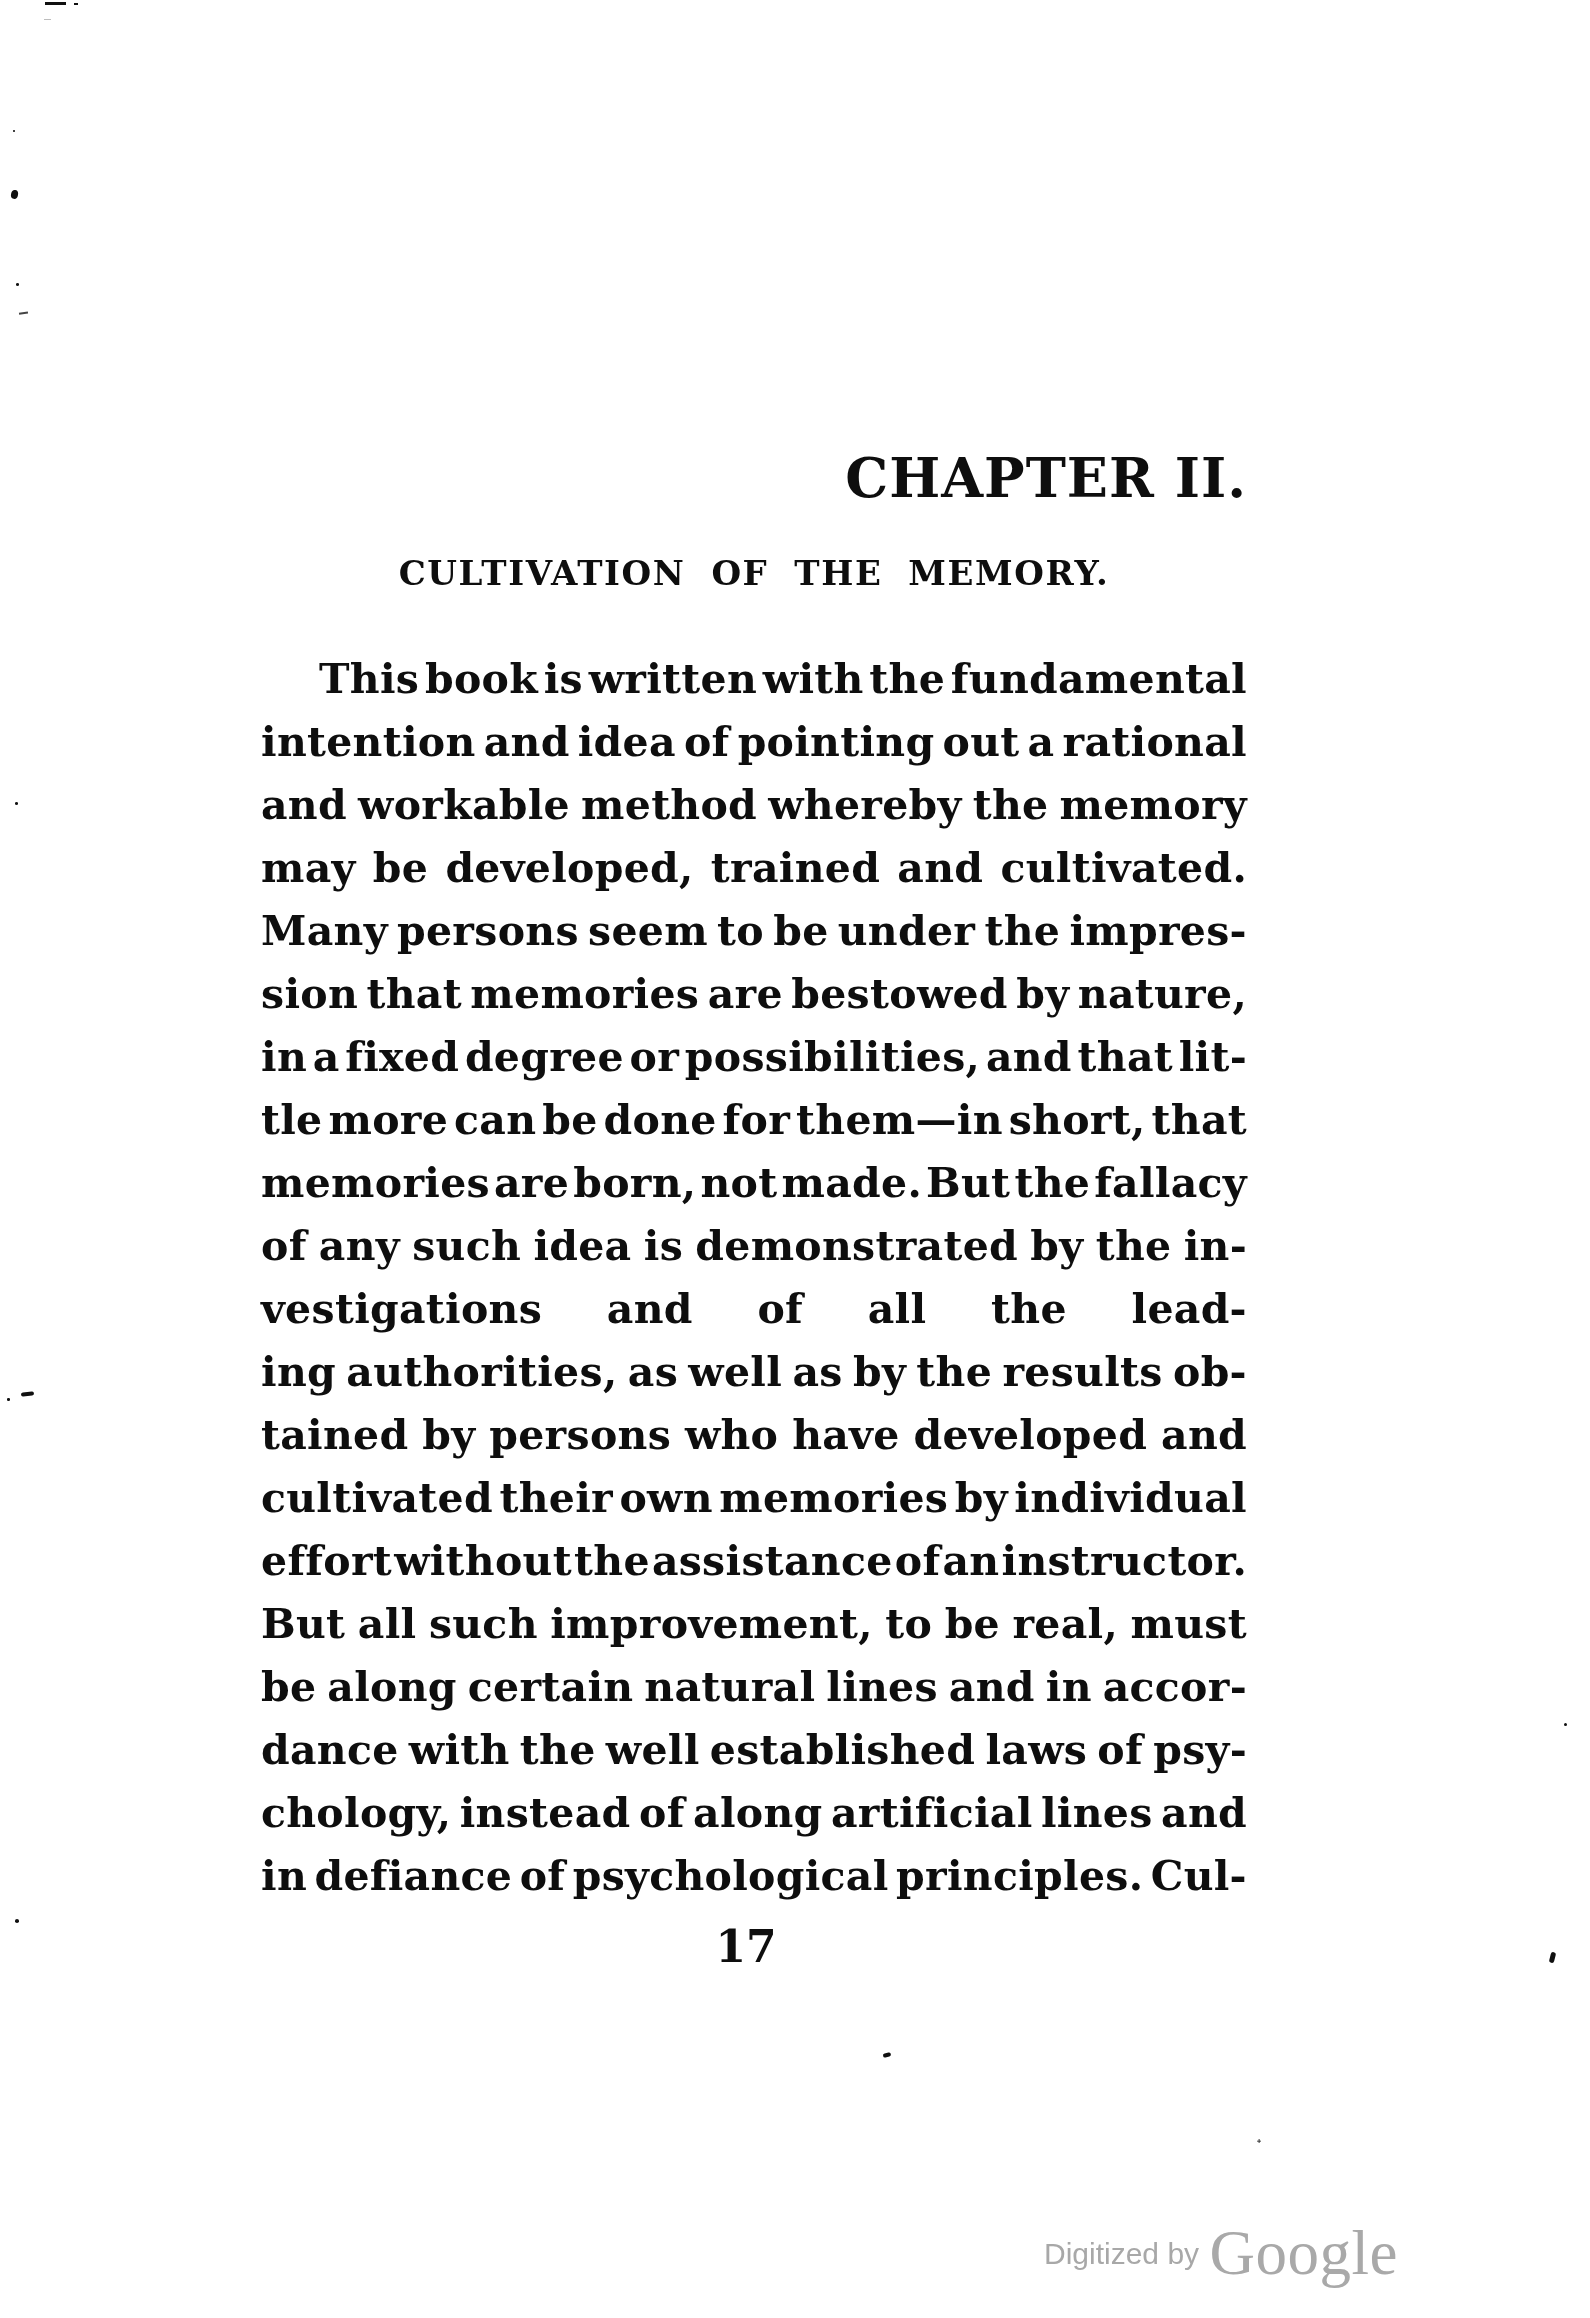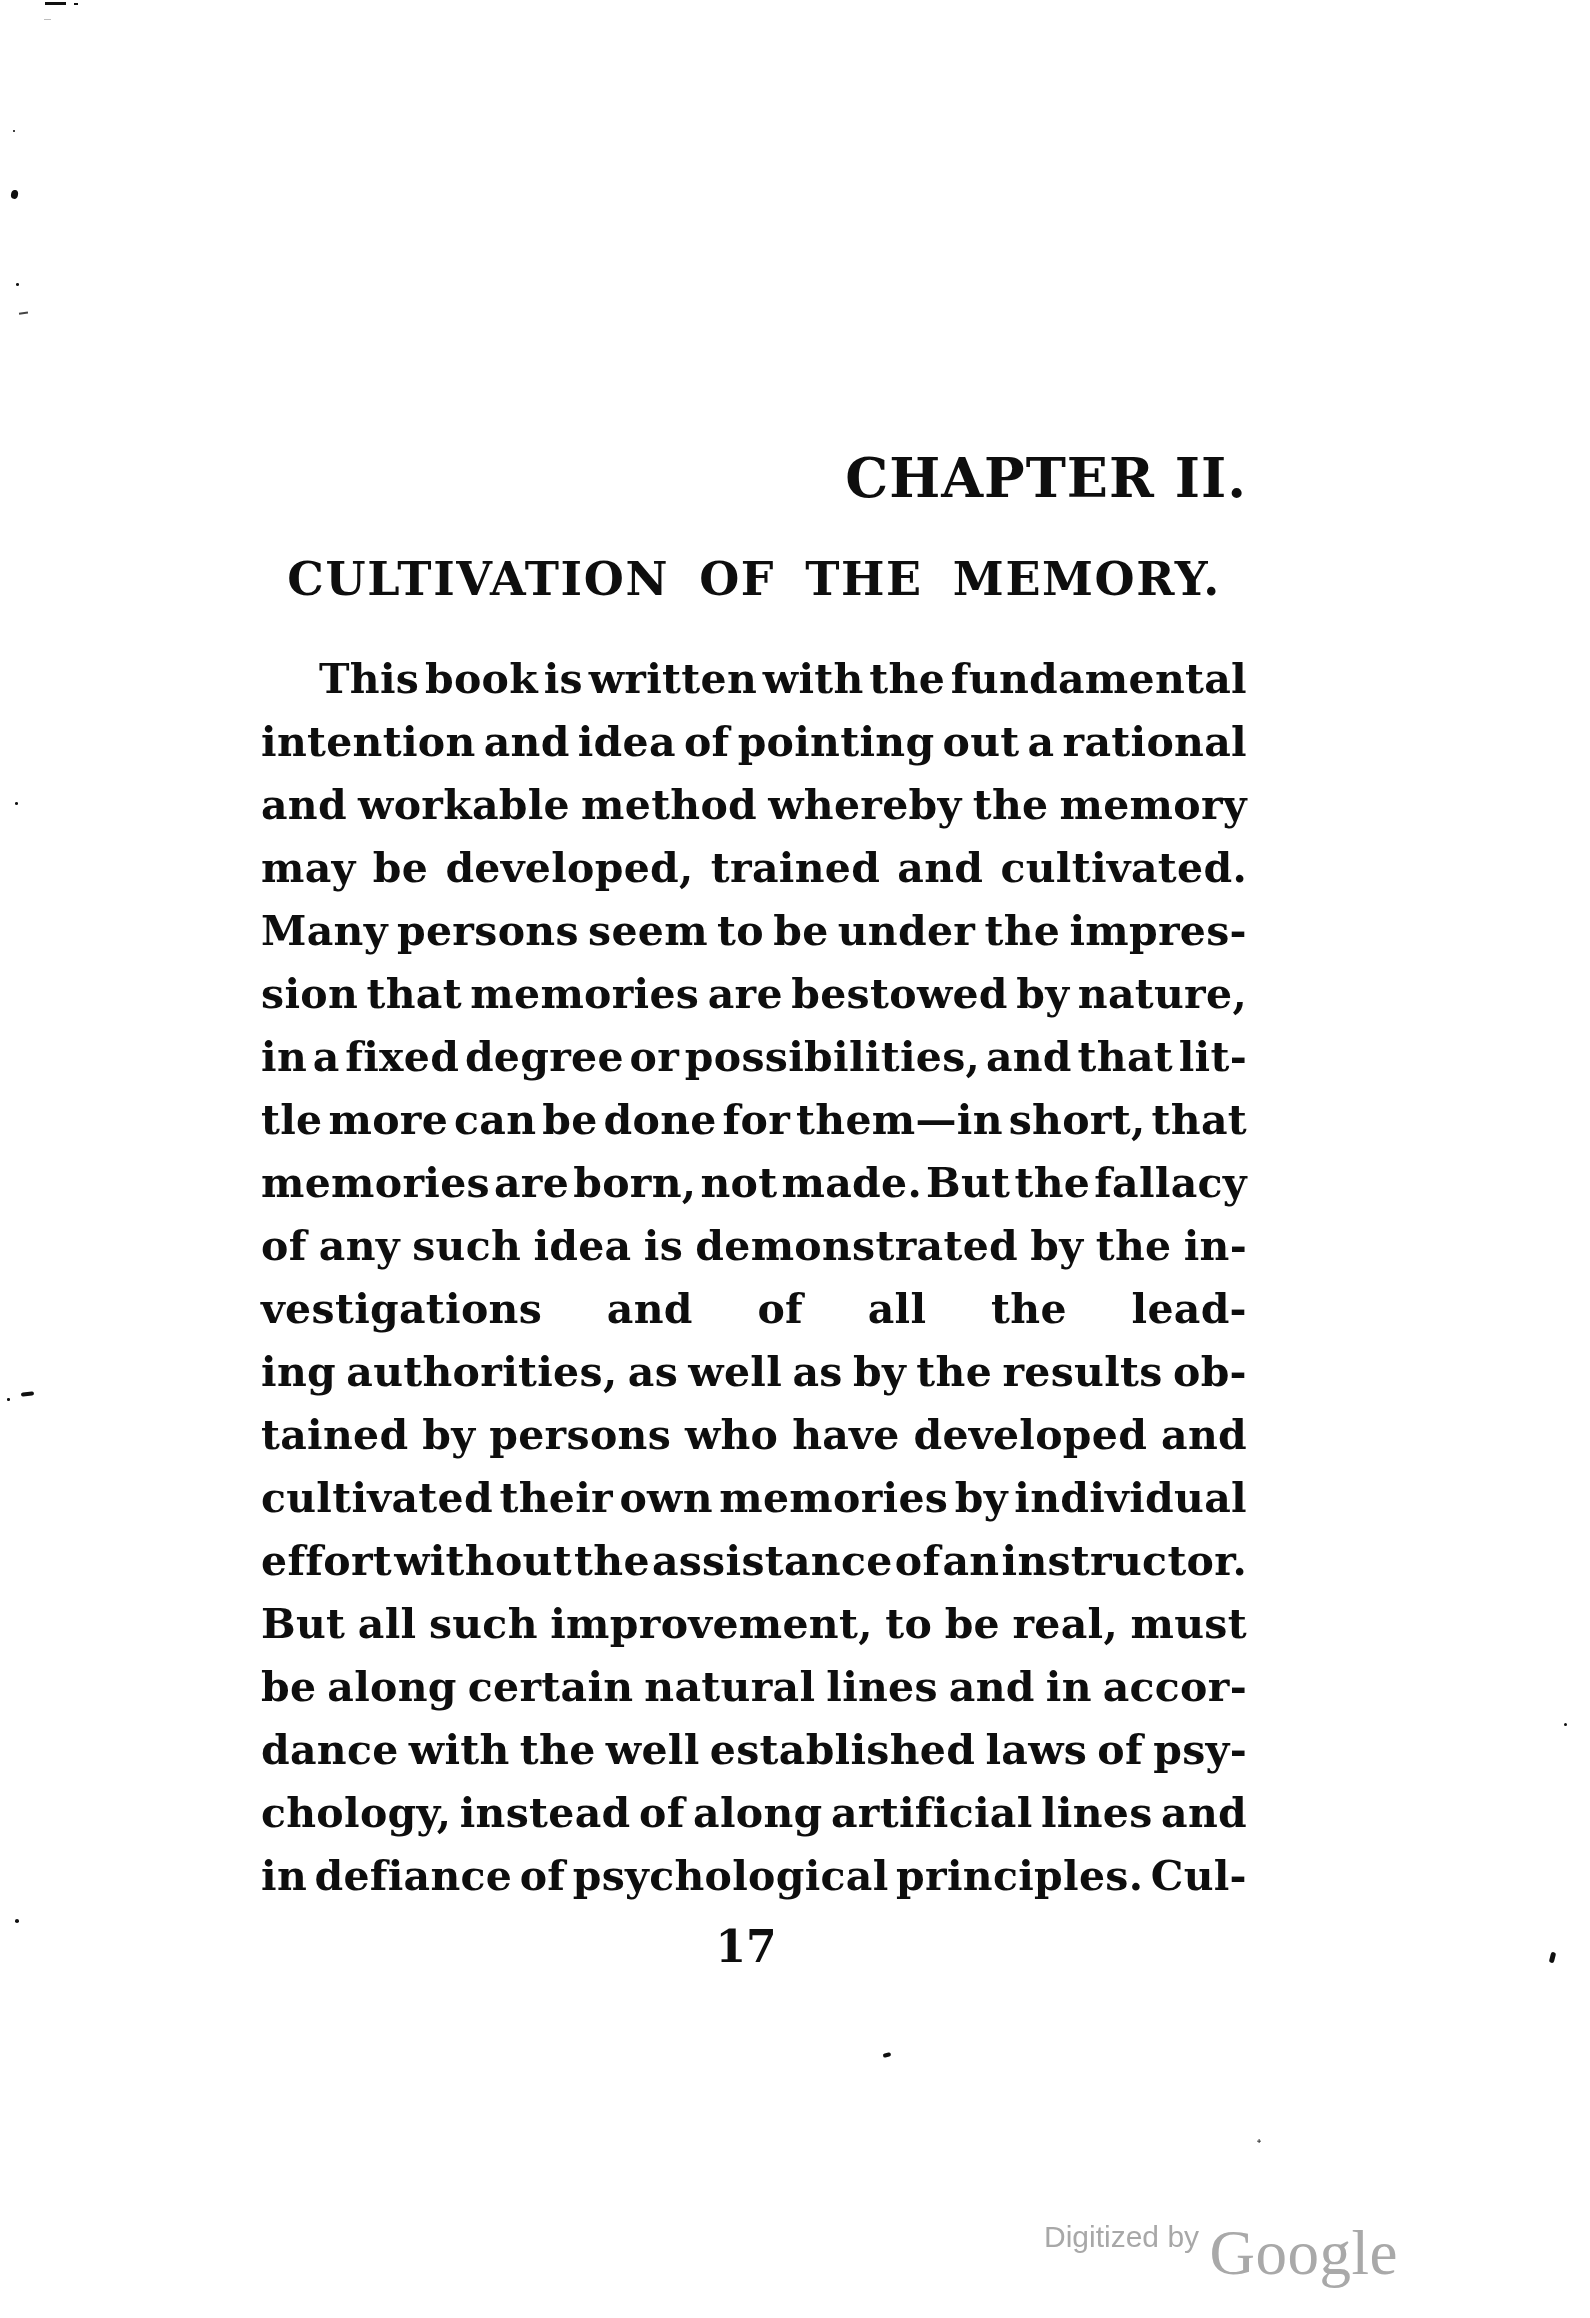--- a/index.html
+++ b/index.html
@@ -18,21 +18,21 @@
     left: 261px; top: 451px; width: 986px;
     text-align: right;
     font-size: 54px; font-weight: 700;
     line-height: 1; letter-spacing: 1px;
     white-space: nowrap;
   }
   .section-heading {
     position: absolute;
     left: 261px; top: 556px; width: 986px;
     text-align: center;
-    font-size: 46px; font-weight: 700;
+    font-size: 34px; font-weight: 700;
     line-height: 1;
     letter-spacing: 1.6px; word-spacing: 12.5px;
     white-space: nowrap;
   }
   .body-block {
     position: absolute;
     left: 261px; top: 628px; width: 986px;
   }
   .tline {
     display: flex;
@@ -49,21 +49,21 @@
   .page-number {
     position: absolute;
     left: 663px; top: 1925px; width: 166px;
     text-align: center;
     font-size: 44px; font-weight: 700; line-height: 1;
   }
 
   .watermark {
     position: absolute;
     left: 1044px; top: 2222px;
-    display: flex; align-items: flex-start; gap: 10.4px;
+    display: flex; align-items: center; gap: 10.4px;
     user-select: none;
   }
   .wm-prefix {
     font-family: "Liberation Sans", sans-serif;
     font-size: 30px; color: #a8a8a8; line-height: 1;
   }
   .wm-logo {
     font-family: "Liberation Serif", serif;
     font-size: 63px; color: #a9a9a9; line-height: 1;
     letter-spacing: 0.5px;

